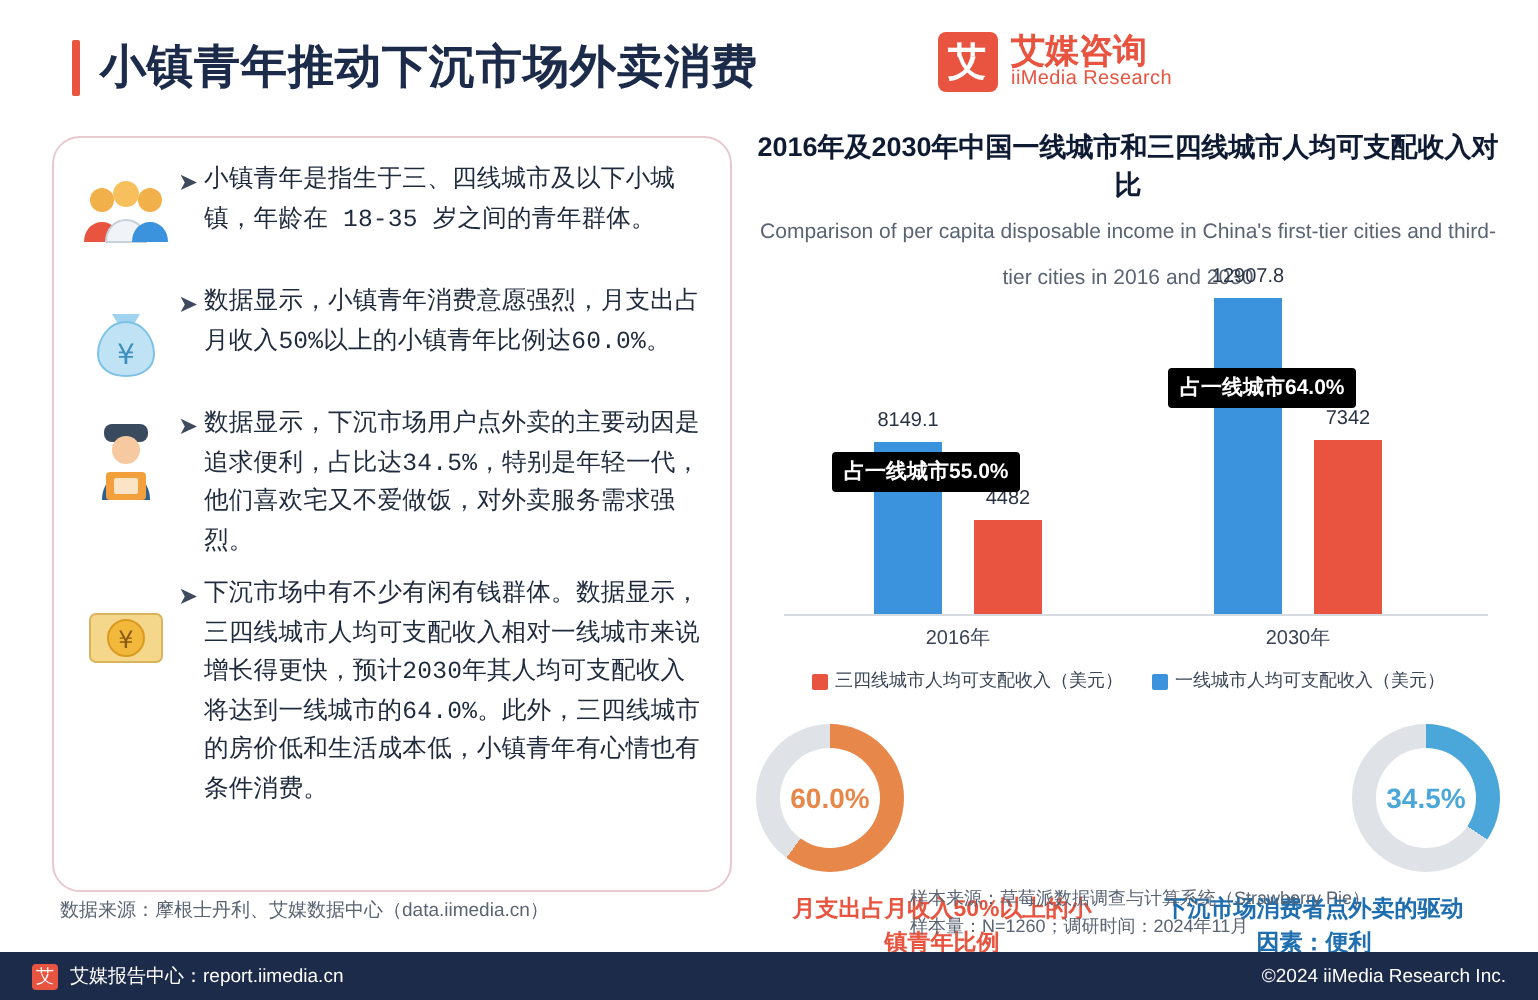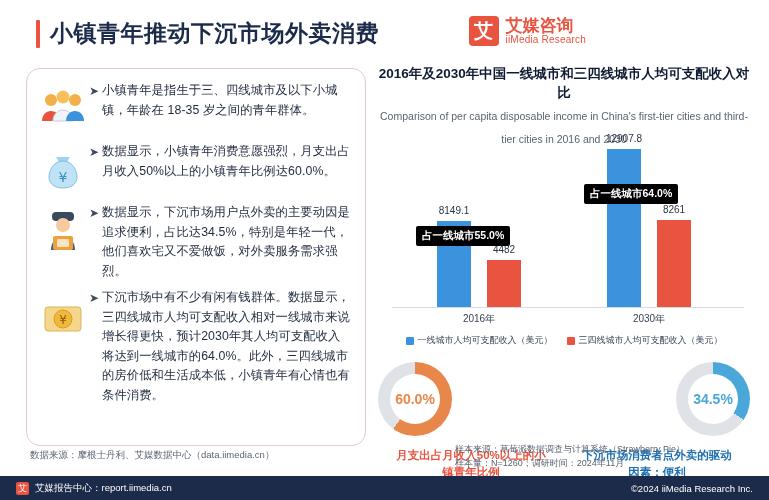--- a/index.html
+++ b/index.html
@@ -58,20 +58,21 @@
     display: flex; align-items: center; justify-content: center;
     margin-top: 2px;
   }
   .arrow {
     flex: 0 0 13px; color: #3f4a5e; font-size: 12px; line-height: 19px;
     padding-top: 1px;
   }
   .bullet-text {
     font-size: 12.3px; line-height: 19.5px; color: #1f2a3d;
     letter-spacing: 0.1px;
+    font-family: Liberation Mono, monospace;
   }
 
   
   .right-col {
     position: absolute; left: 378px; top: 64px; width: 372px;
   }
   .chart-title {
     text-align: center; font-size: 13.5px; color: #0f1b33; font-weight: bold;
     line-height: 19px;
   }
@@ -264,35 +265,35 @@
         </div>
       </div>
       <div class="grp-label" style="left:26px">2016年</div>
       <div class="tag tag1">占一线城市55.0%</div>
 
       <div class="group g2">
         <div class="bar blue" style="height:158px">
           <div class="bar-val">12907.8</div>
         </div>
         <div class="bar red" style="height:87px">
-          <div class="bar-val">8261</div>
+          <div class="bar-val">7342</div>
         </div>
       </div>
       <div class="grp-label" style="left:196px">2030年</div>
       <div class="tag tag2">占一线城市64.0%</div>
     </div>
 
     <div class="legend">
+      <div class="legend-item">
+        <span class="sw red"></span>
+        <span>三四线城市人均可支配收入（美元）</span>
+      </div>
       <div class="legend-item">
         <span class="sw blue"></span>
         <span>一线城市人均可支配收入（美元）</span>
-      </div>
-      <div class="legend-item">
-        <span class="sw red"></span>
-        <span>三四线城市人均可支配收入（美元）</span>
       </div>
     </div>
 
     <div class="donuts">
       <div class="donut d1">
         <div class="hole">60.0%</div>
       </div>
       <div class="donut d2">
         <div class="hole">34.5%</div>
       </div>

